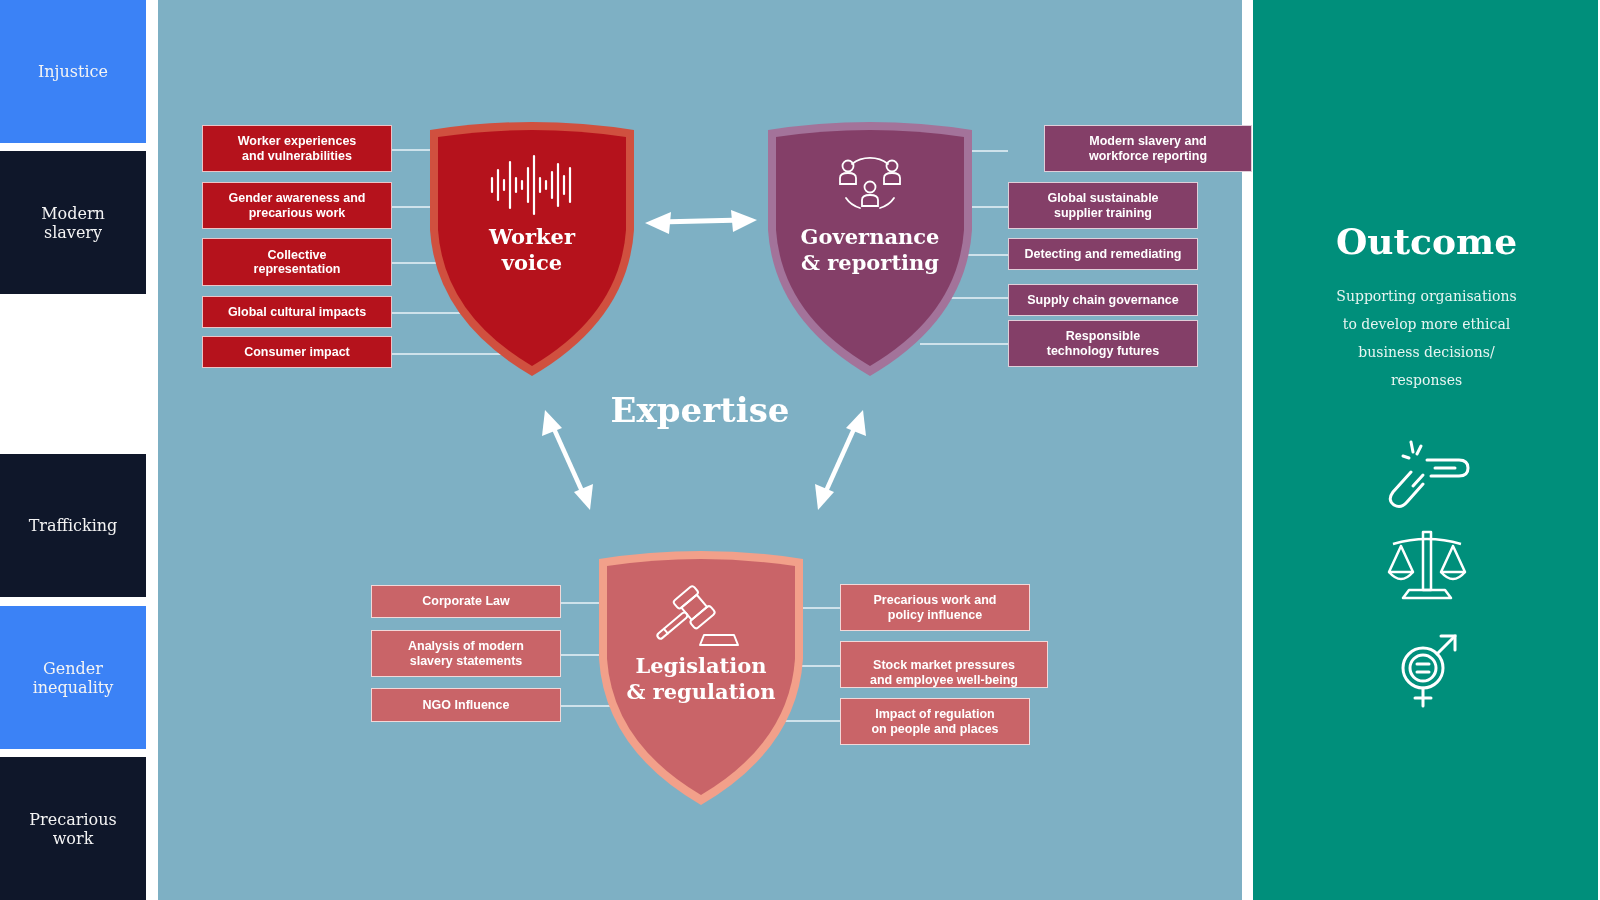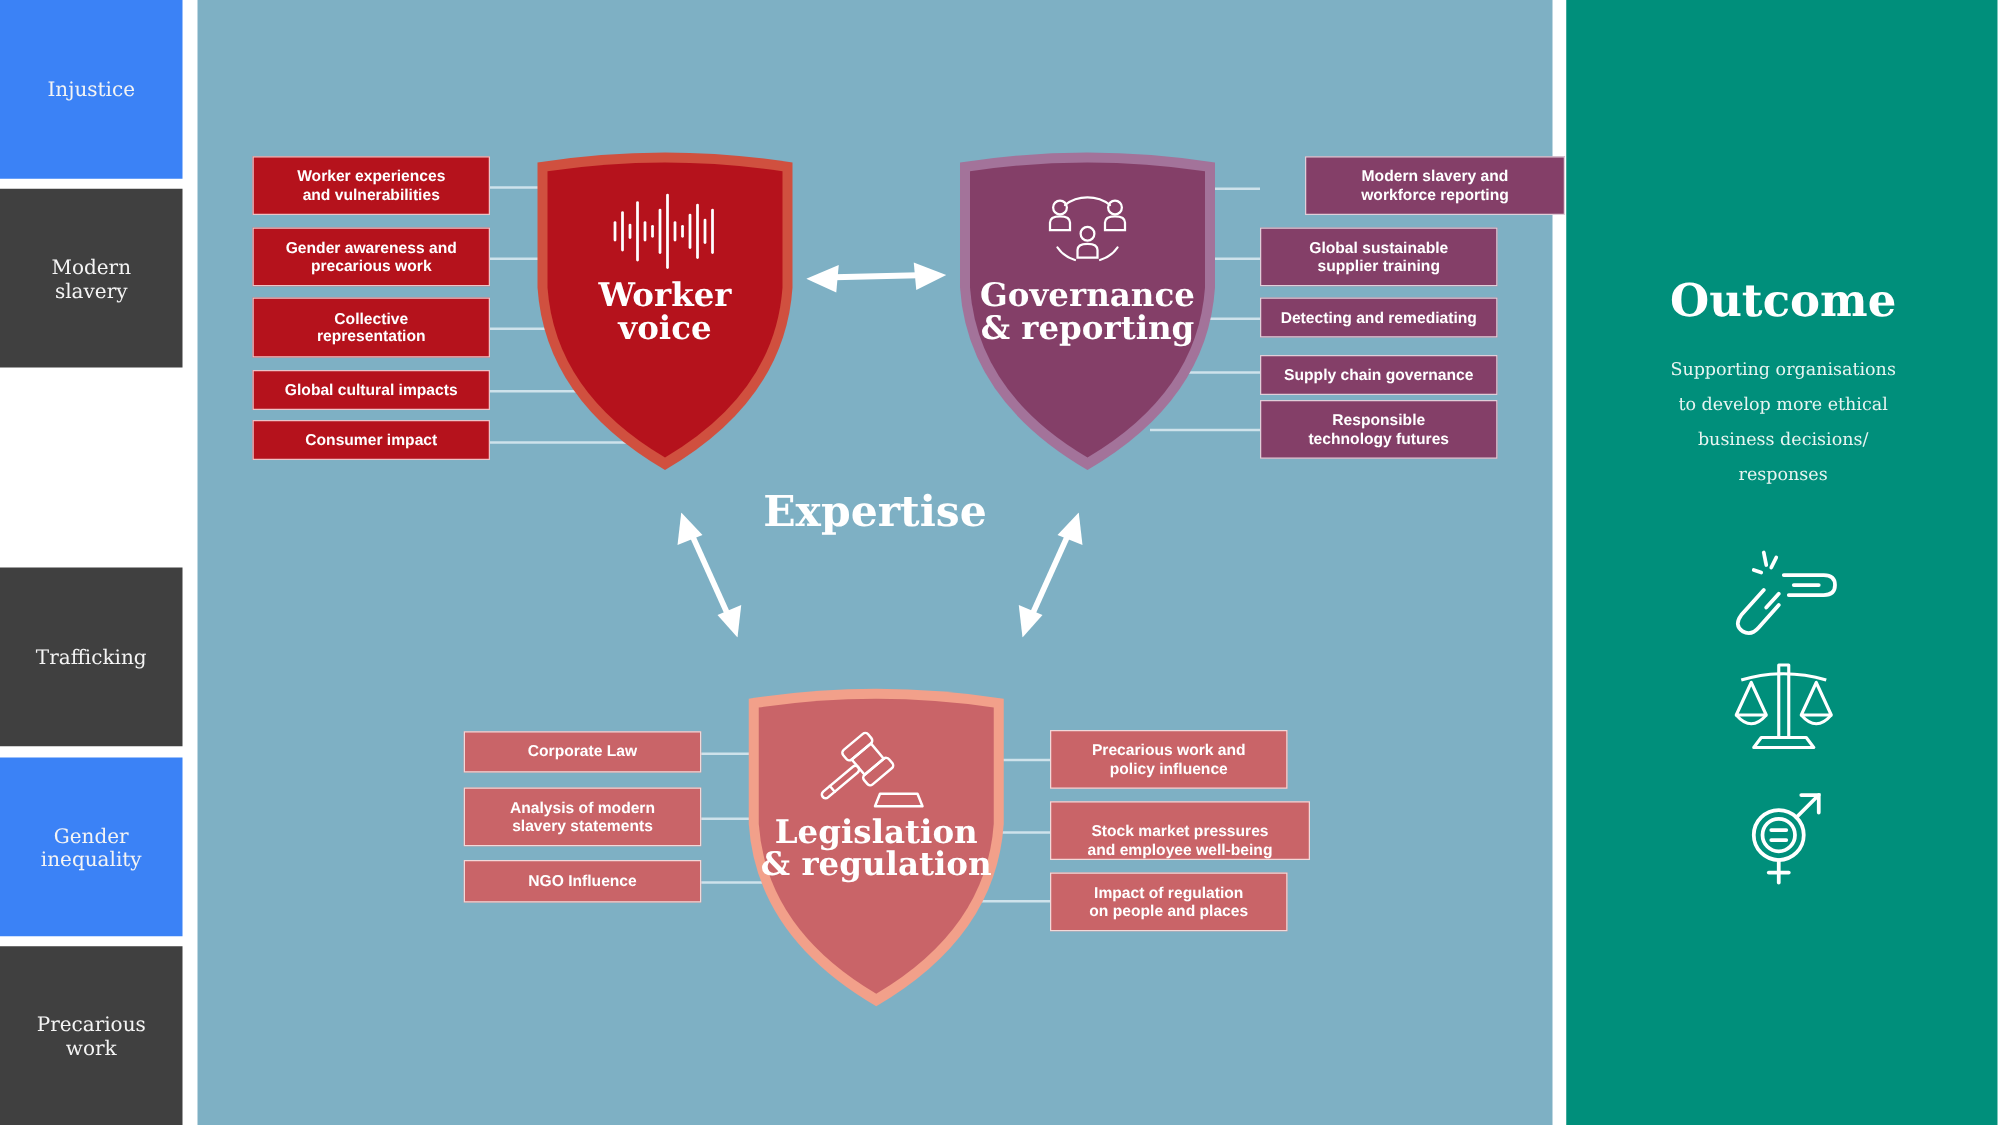--- a/index.html
+++ b/index.html
@@ -6,21 +6,21 @@
   html, body { width: 1600px; height: 900px; overflow: hidden; background: #ffffff; }
   body { position: relative; font-family: "Liberation Sans", sans-serif; }
 
   .sidebar { position: absolute; left: 0; top: 0; width: 146px; height: 900px; }
   .tile {
     position: absolute; left: 0; width: 146px;
     display: flex; flex-direction: column; align-items: center; justify-content: center;
     color: #f4f4f4; font-family: "DejaVu Serif", serif; font-size: 16px; line-height: 19px; text-align: center;
   }
   .tile.light { background: #3b82f6; }
-  .tile.dark { background: #404040; }
+  .tile.dark { background: #0f172a; }
   .tile .sub { font-size: 12.5px; line-height: 14px; }
 
   .main { position: absolute; left: 158px; top: 0; width: 1084px; height: 900px; background: #7eb0c4; }
   .outcome { position: absolute; left: 1253px; top: 0; width: 345px; height: 900px; background: #008f7b; }
 
   .box {
     position: absolute; border: 1.5px solid rgba(255,255,255,0.75); border-radius: 0;
     color: #fff; font-weight: bold; font-size: 12.5px; line-height: 14.5px; text-align: center;
     display: flex; align-items: center; justify-content: center; padding: 0 4px;
     font-family: "Liberation Sans", sans-serif;
@@ -28,21 +28,21 @@
   .box.red { background: #b5121c; }
   .box.purple { background: #843f68; }
   .box.salmon { background: #c96468; }
 
   .connector { position: absolute; height: 1.5px; background: rgba(220,235,242,0.85); }
 
   .shield { position: absolute; }
   .shield svg { position: absolute; left: 0; top: 0; }
   .shield-title {
     position: absolute; left: 0; width: 100%; text-align: center; color: #fff;
-    font-family: "DejaVu Serif", serif; font-weight: bold; font-size: 26px; line-height: 26px;
+    font-family: "DejaVu Serif", serif; font-weight: bold; font-size: 21px; line-height: 26px;
   }
   .shield-icon { position: absolute; }
 
   .expertise {
     position: absolute; left: 600px; top: 390px; width: 200px; text-align: center;
     color: #fff; font-family: "DejaVu Serif", serif; font-weight: bold; font-size: 34px;
   }
   .arrow { position: absolute; }
 
   .outcome-title {

